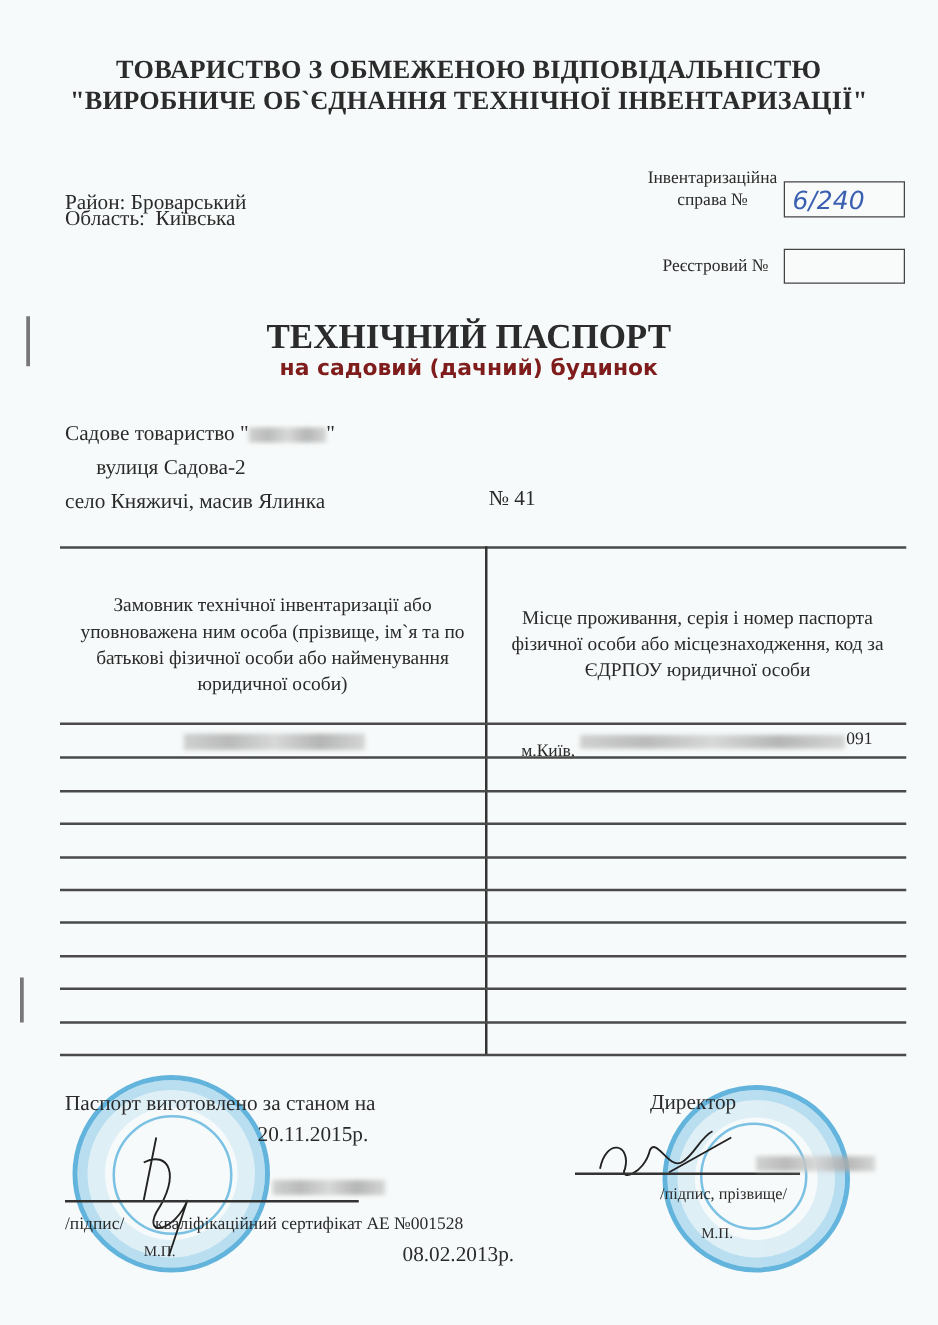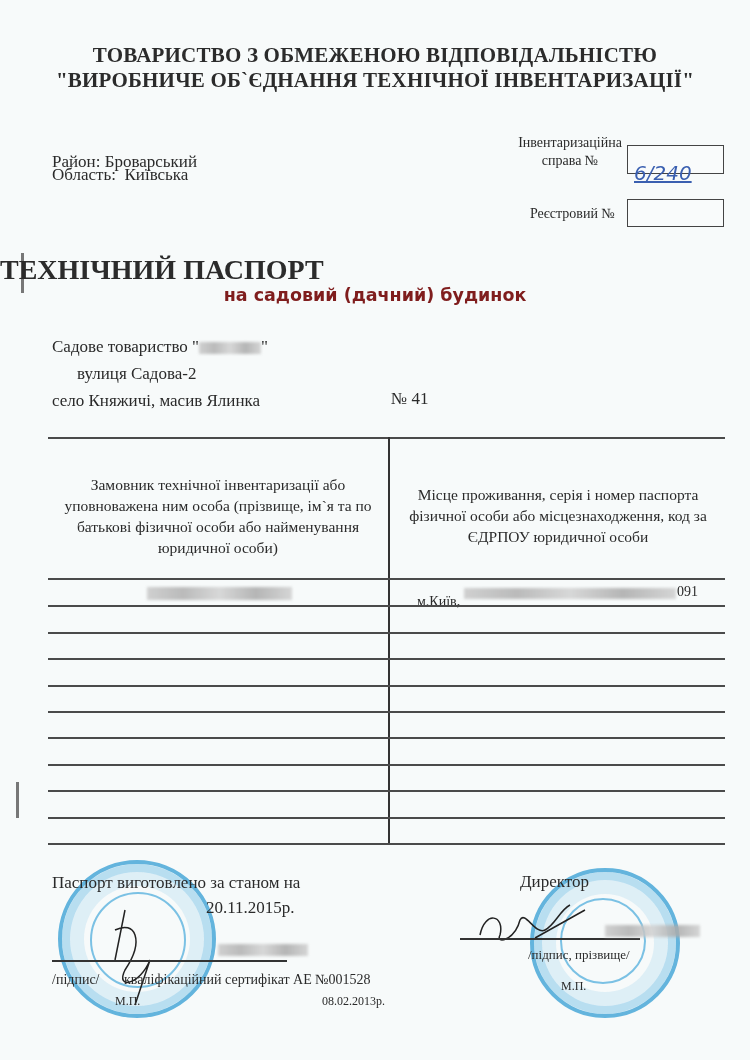--- a/index.html
+++ b/index.html
@@ -4,21 +4,21 @@
 <style>
   html, body { margin:0; padding:0; }
   body { width:750px; height:1060px; background:#f7fafa; position:relative; overflow:hidden;
          font-family:"Liberation Serif", serif; color:#2a2a2a; }
   .abs { position:absolute; }
   .org { left:0; width:750px; text-align:center; font-weight:bold; font-size:21px; letter-spacing:0.2px; color:#2b2b2b; }
   .lbl { font-size:17px; }
   .small { font-size:14px; }
   .box { border:1.5px solid #444; background:#f9fbfb; }
   .hw { font-family:"DejaVu Sans", sans-serif; font-style:italic; color:#3a5fb0; font-size:20px; }
-  .title { left:0; width:750px; text-align:left; font-weight:bold; font-size:28px; color:#2b2b2b; }
+  .title { left:0; width:750px; text-align:center; font-weight:bold; font-size:28px; color:#2b2b2b; }
   .subtitle { left:0; width:750px; text-align:center; font-weight:bold; font-size:17.5px; color:#7f1d1d; font-family:"DejaVu Sans", sans-serif; }
   .hline { height:2px; background:#4a4a4a; left:48px; width:677px; }
   .vline { width:1.5px; background:#333; }
   .hdr { font-size:15.5px; text-align:center; line-height:21px; }
   .blur { background:linear-gradient(90deg,#c9c9c9,#b0b0b0,#d2d2d2,#aaaaaa,#cfcfcf); filter:blur(1.5px); opacity:0.85; }
   .stamp { border-radius:50%; border:4px solid #4aa8d8; box-shadow: inset 0 0 0 8px rgba(90,180,225,0.35), inset 0 0 0 22px rgba(90,180,225,0.18); opacity:0.85; }
   .stamp-inner { border-radius:50%; border:2px solid #5bb3de; opacity:0.8; }
   .margin-mark { width:3px; background:#777; }
 </style>
 </head>
@@ -32,21 +32,21 @@
   <span>Київська</span>
 </div>
 <div class="abs lbl" style="left:52px; top:152px;">
   <span>Район:</span>
   <span>Броварський</span>
 </div>
 
 <div class="abs small" style="left:515px; top:135px; width:110px; text-align:center;">Інвентаризаційна</div>
 <div class="abs small" style="left:515px; top:153px; width:110px; text-align:center;">справа №</div>
 <div class="abs box" style="left:627px; top:145px; width:95px; height:27px;">
-  <span class="hw abs" style="left:6px; top:15px;text-decoration:underline;">6/240</span>
+  <span class="hw abs" style="left:6px; top:2px;">6/240</span>
 </div>
 <div class="abs small" style="left:530px; top:206px;">Реєстровий №</div>
 <div class="abs box" style="left:627px; top:199px; width:95px; height:26px;">
   <span></span>
 </div>
 
 <div class="abs margin-mark" style="left:21px; top:253px; height:40px;"></div>
 <div class="abs margin-mark" style="left:16px; top:782px; height:36px;"></div>
 
 <div class="abs title" style="top:254px;">ТЕХНІЧНИЙ ПАСПОРТ</div>
@@ -94,21 +94,21 @@
 <div class="abs lbl" style="left:206px; top:898px;">20.11.2015р.</div>
 
 <svg class="abs" style="left:95px; top:900px;" width="80" height="110">
   <path d="M30 10 L20 60 M20 30 C40 20 50 40 30 70 C20 90 45 85 55 60 L40 105" stroke="#222" stroke-width="1.5" fill="none"></path>
 </svg>
 <div class="abs" style="left:52px; top:960px; width:235px; height:1.5px; background:#333;"></div>
 <div class="abs blur" style="left:218px; top:944px; width:90px; height:12px;"></div>
 <div class="abs small" style="left:52px; top:972px;">/підпис/</div>
 <div class="abs small" style="left:124px; top:972px;">кваліфікаційний сертифікат АЕ №001528</div>
 <div class="abs" style="left:115px; top:994px; font-size:12px;">М.П.</div>
-<div class="abs" style="left:322px; top:994px; font-size:12px;">08.02.2013р.</div>
+<div class="abs" style="left:322px; top:994px; font-size:17px;">08.02.2013р.</div>
 
 <div class="abs lbl" style="left:520px; top:872px;">Директор</div>
 <svg class="abs" style="left:475px; top:900px;" width="120" height="50">
   <path d="M5 35 C10 10 30 15 25 35 C20 45 40 40 45 20 C50 10 60 35 70 30 C80 25 85 10 95 5 M60 38 L110 10" stroke="#222" stroke-width="1.5" fill="none"></path>
 </svg>
 <div class="abs" style="left:460px; top:938px; width:180px; height:1.5px; background:#333;"></div>
 <div class="abs blur" style="left:605px; top:925px; width:95px; height:12px;"></div>
 <div class="abs" style="left:528px; top:947px; font-size:13px;">/підпис, прізвище/</div>
 <div class="abs" style="left:561px; top:979px; font-size:12px;">М.П.</div>
 

